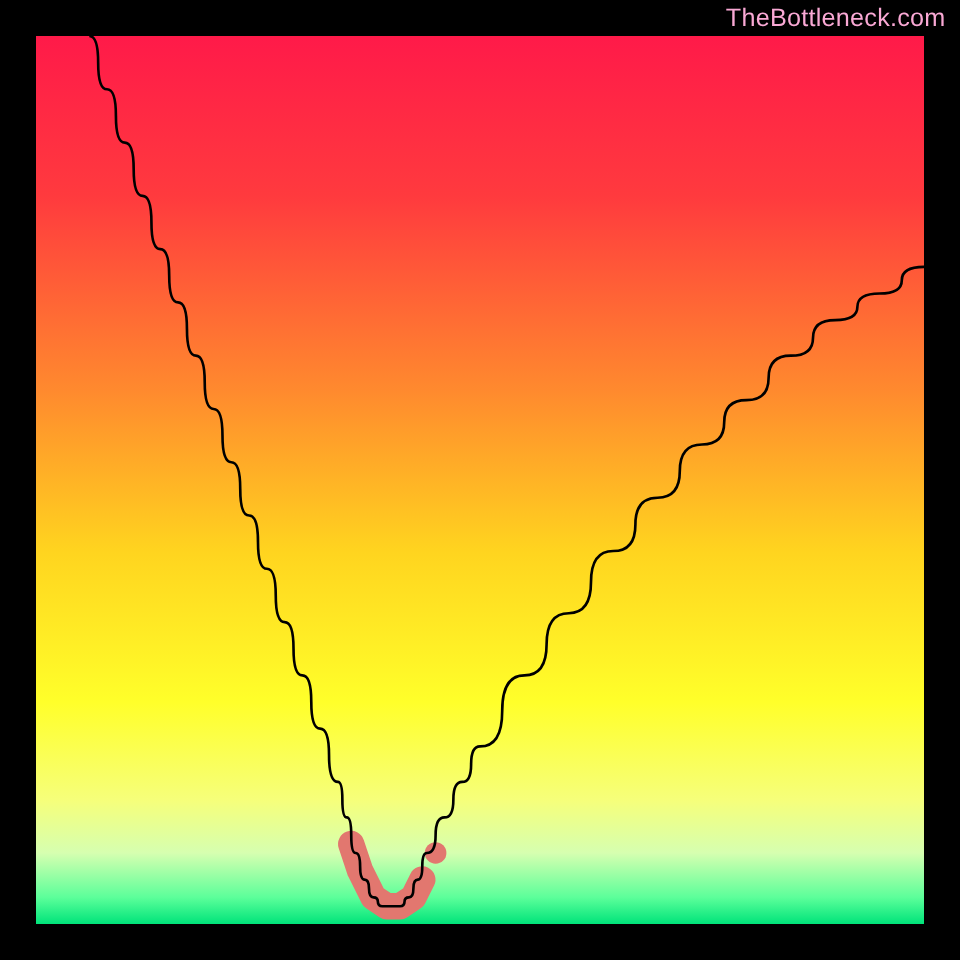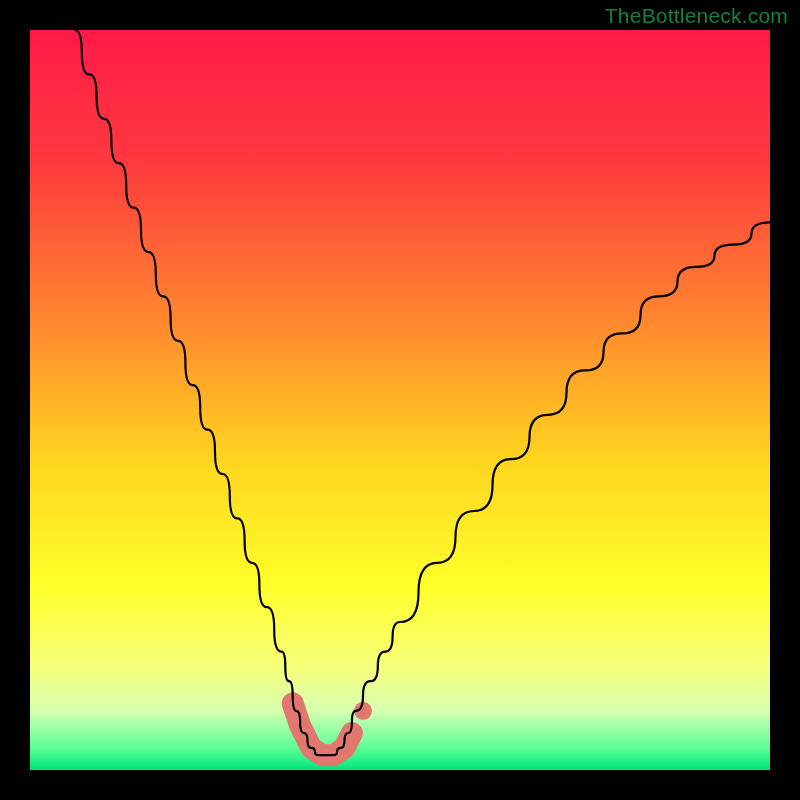--- a/index.html
+++ b/index.html
@@ -16,21 +16,21 @@
     left: 0;
     top: 0;
     width: 800px;
     height: 800px;
     background: #000;
   }
   .watermark {
     position: absolute;
     top: 4px;
     right: 12px;
-    color: #15803d;
+    color: #f9a8d4;
     font-size: 21px;
     letter-spacing: 0.2px;
     font-weight: 400;
   }
   .plot {
     position: absolute;
     left: 30px;
     top: 30px;
     width: 740px;
     height: 740px;

